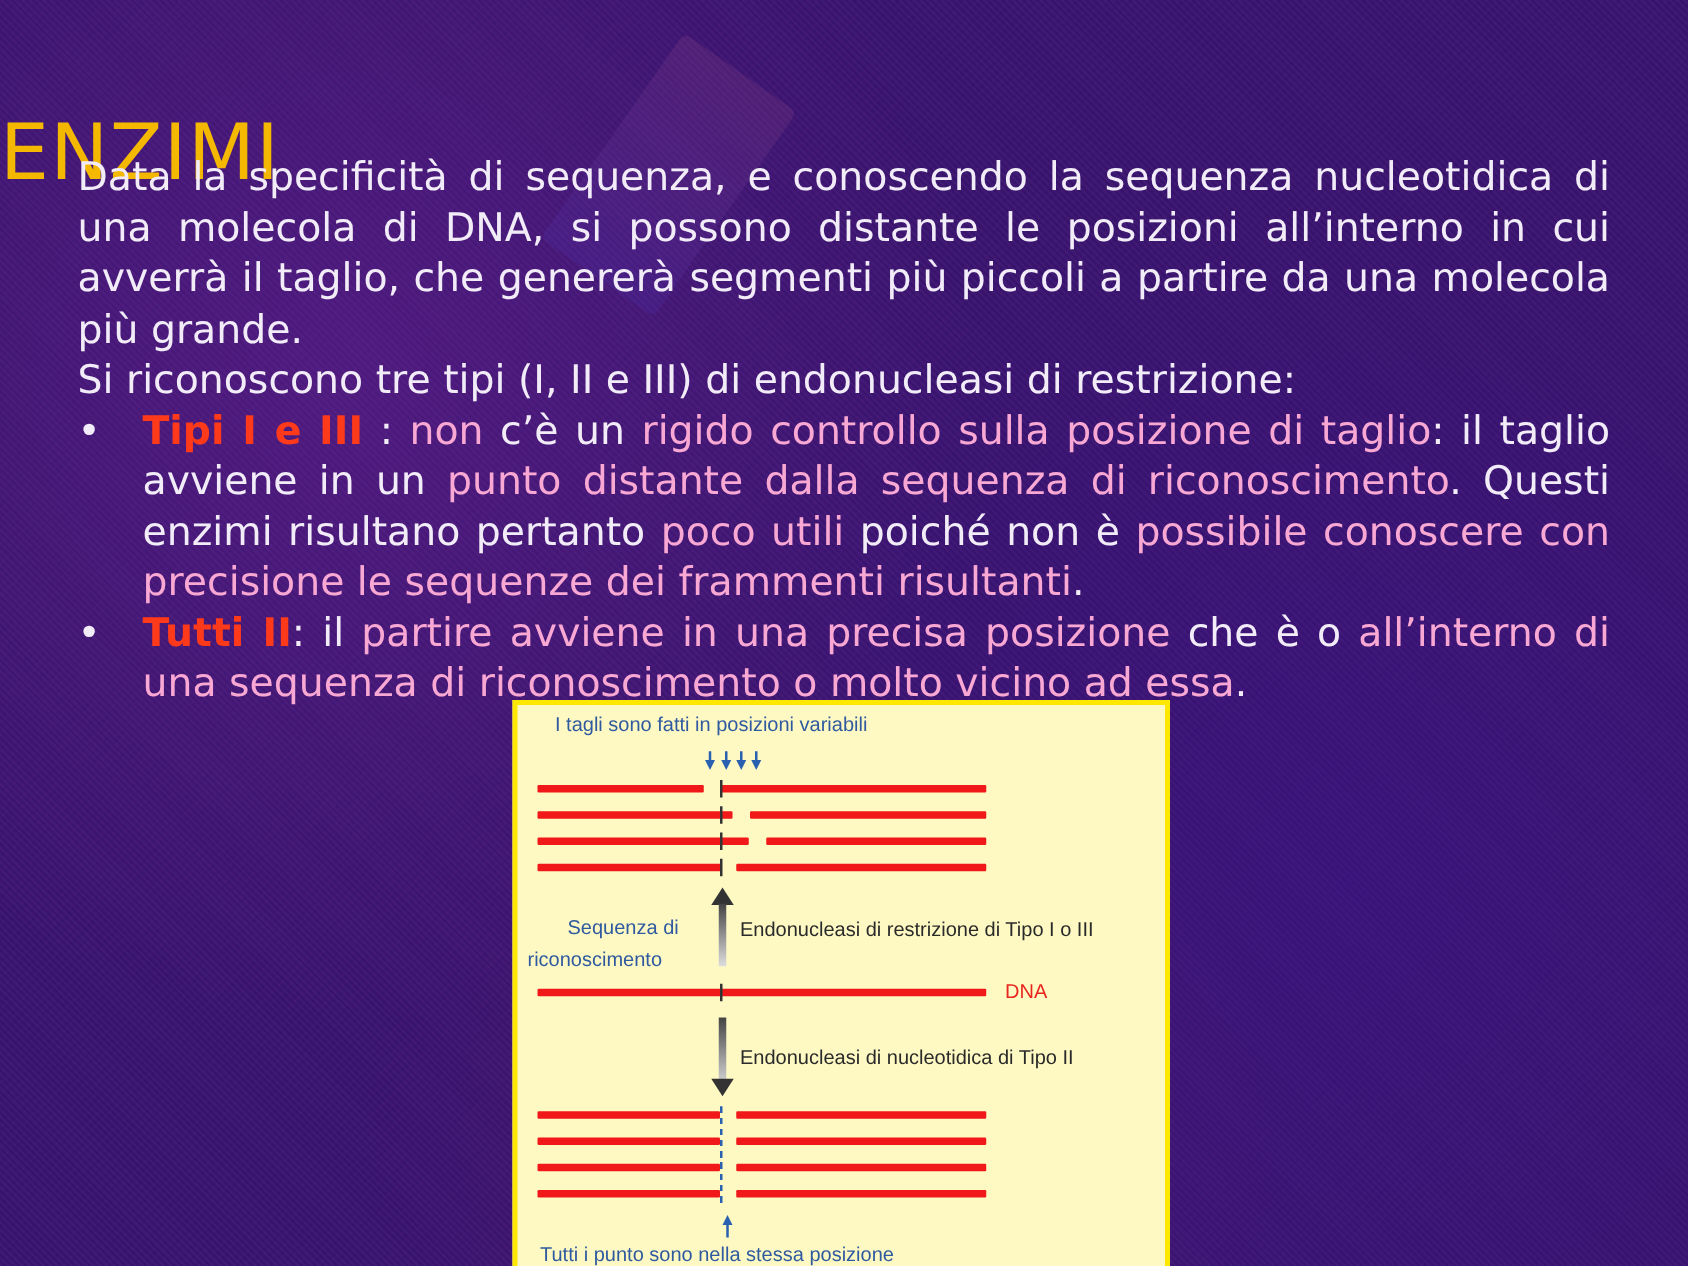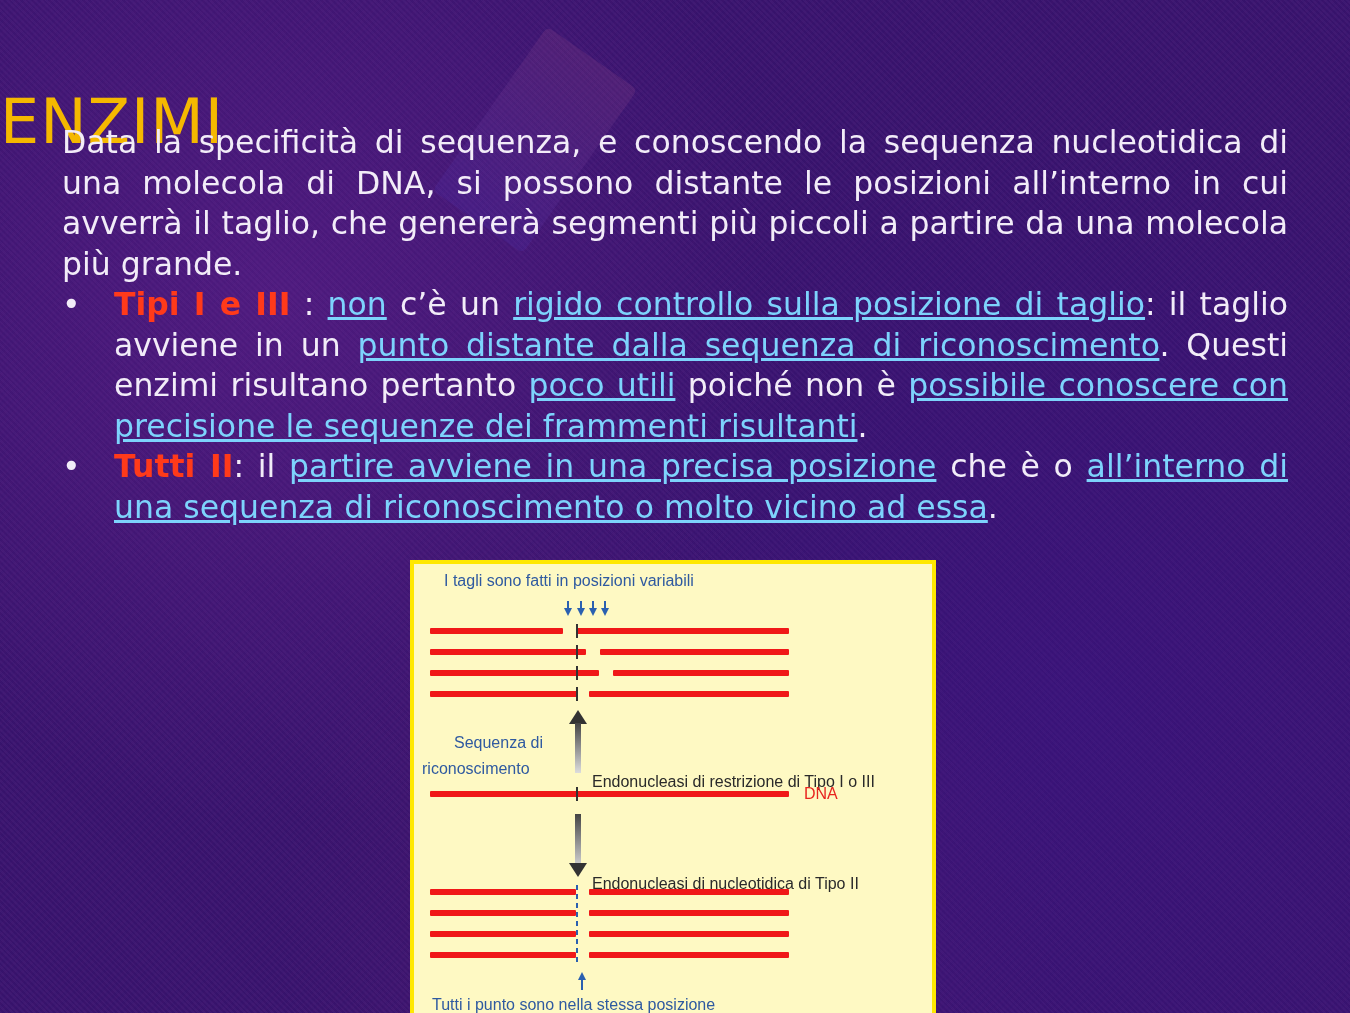--- a/index.html
+++ b/index.html
@@ -26,31 +26,31 @@
     line-height: 80px;
   }
   .body-text {
     position: absolute; left: 62px; top: 122px; width: 1226px;
     font-size: 31.5px; line-height: 40.5px; color: #f2ecf8;
   }
   .para { text-align: justify; text-align-last: left; margin: 0; }
   .bullet-list { list-style: none; margin: 0; padding: 0; }
   .bullet { position: relative; padding-left: 52px; text-align: justify; }
   .bullet-dot { position: absolute; left: 0; top: 0; width: 20px; color: #f2ecf8; }
-  .yellow { color: #7dd3fc; text-decoration: underline; }
+  .yellow { color: #f9a8d4; }
   .red-bold { color: #ff3a1a; font-weight: bold; }
   .figure {
     position: absolute; left: 410px; top: 560px; width: 518px; height: 461px;
     background: #fef9c3; border: 4px solid #ffe800; box-sizing: content-box;
   }
   .fig-text {
     position: absolute; font-family: "Liberation Sans", sans-serif;
     font-size: 16px; color: #2f5aa0; white-space: nowrap;
   }
-  .fig-dark { color: #2a2a2a; margin-top: 37px; }
+  .fig-dark { color: #2a2a2a; }
   .fig-red { color: #e8251f; }
   .strand { position: absolute; height: 6px; background: #f01818; border-radius: 1px; }
   .tick { position: absolute; width: 2px; height: 14px; background: #333; }
   .arrow-small {
     position: absolute; width: 0; height: 0;
     border-left: 4px solid transparent; border-right: 4px solid transparent;
     border-top: 8px solid #2a60b0;
   }
   .arrow-stem { position: absolute; width: 1.5px; background: #2a60b0; }
   .big-arrow-stem { position: absolute; width: 6px; background: linear-gradient(180deg,#444,#ccc); }
@@ -59,20 +59,21 @@
 </style>
 </head>
 <body>
 
 <div class="watermark"></div>
 
 <h1 class="title">ENZIMI</h1>
 
 <div class="body-text">
   <p class="para">Data la specificità di sequenza, e conoscendo la sequenza nucleotidica di una molecola di DNA, si possono distante le posizioni all’interno in cui avverrà il taglio, che genererà segmenti più piccoli a partire da una molecola più grande.</p>
+  <p class="para">Si riconoscono tre tipi (I, II e III) di endonucleasi di restrizione:</p>
   <ul class="bullet-list">
     <li class="bullet">
       <span class="bullet-dot">•</span>
       <span class="red-bold">Tipi I e III</span><span> : </span><span class="yellow">non</span><span> c’è un </span><span class="yellow">rigido controllo sulla posizione di taglio</span><span>: il taglio avviene in un </span><span class="yellow">punto distante dalla sequenza di riconoscimento</span><span>. Questi enzimi risultano pertanto </span><span class="yellow">poco utili</span><span> poiché non è </span><span class="yellow">possibile conoscere con precisione le sequenze dei frammenti risultanti</span><span>.</span>
     </li>
     <li class="bullet">
       <span class="bullet-dot">•</span>
       <span class="red-bold">Tutti II</span><span>: il </span><span class="yellow">partire avviene in una precisa posizione</span><span> che è o </span><span class="yellow">all’interno di una sequenza di riconoscimento o molto vicino ad essa</span><span>.</span>
     </li>
   </ul>

